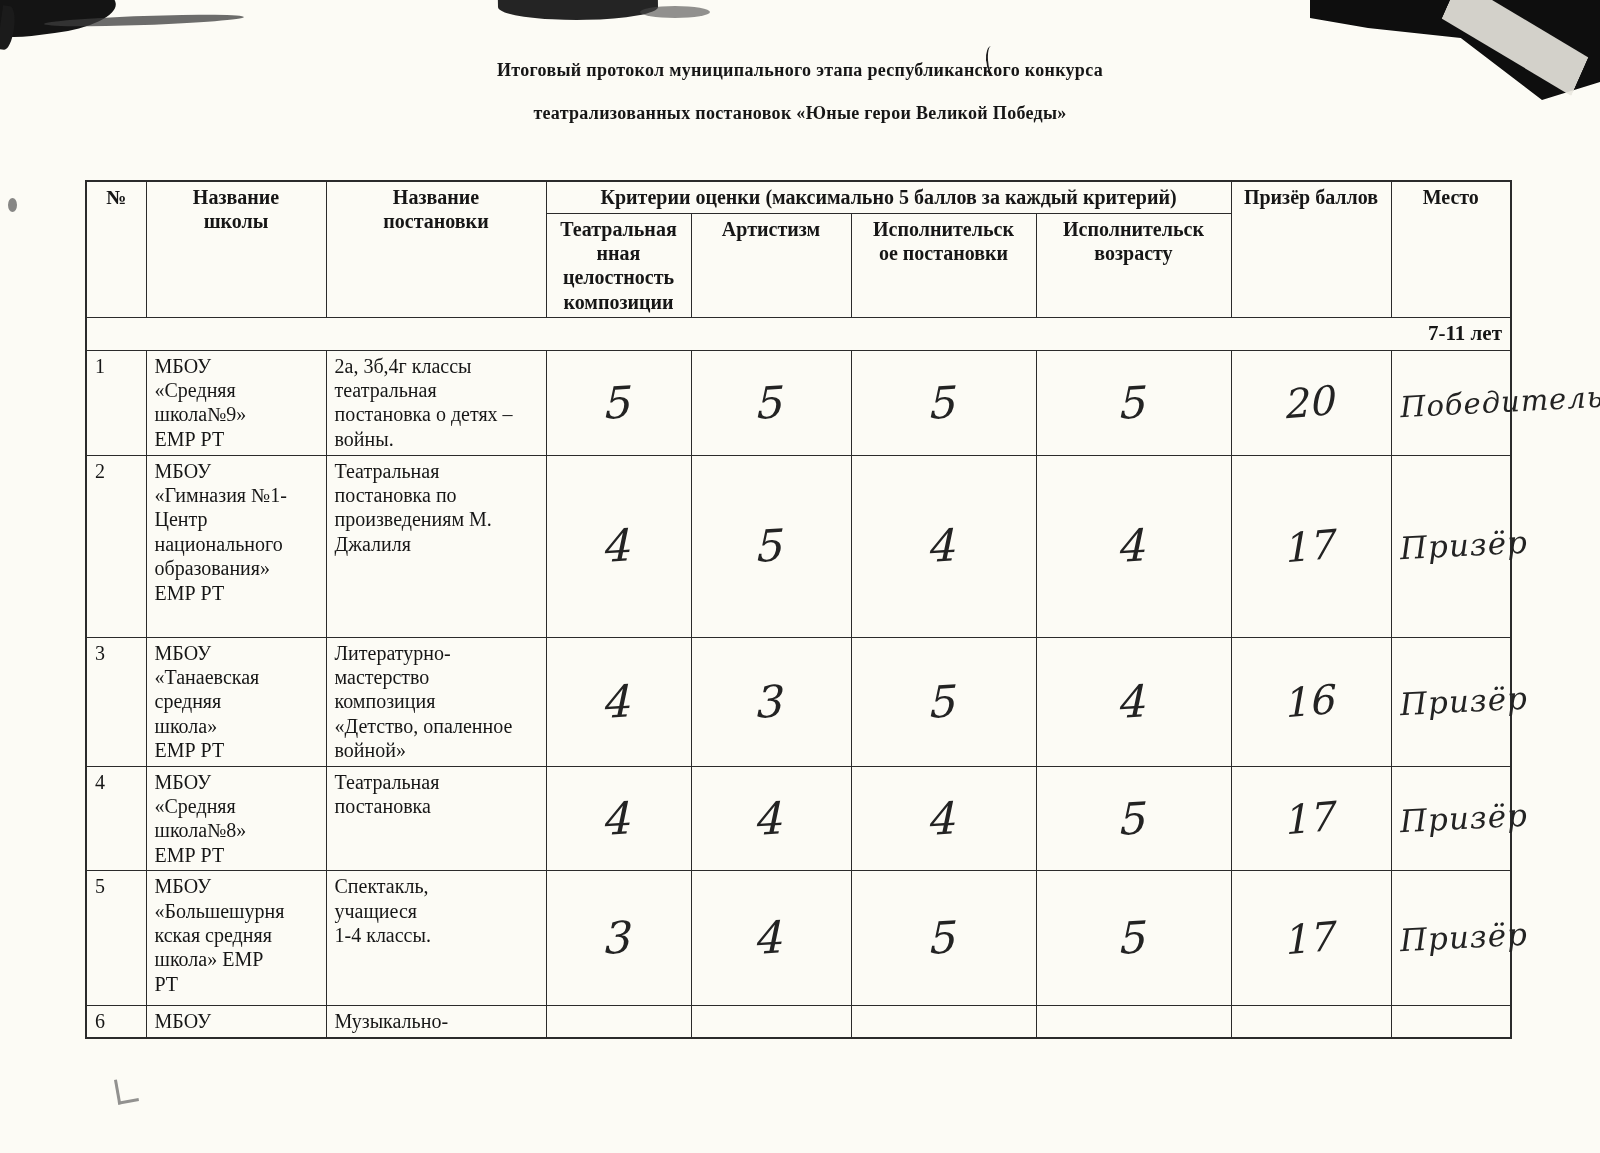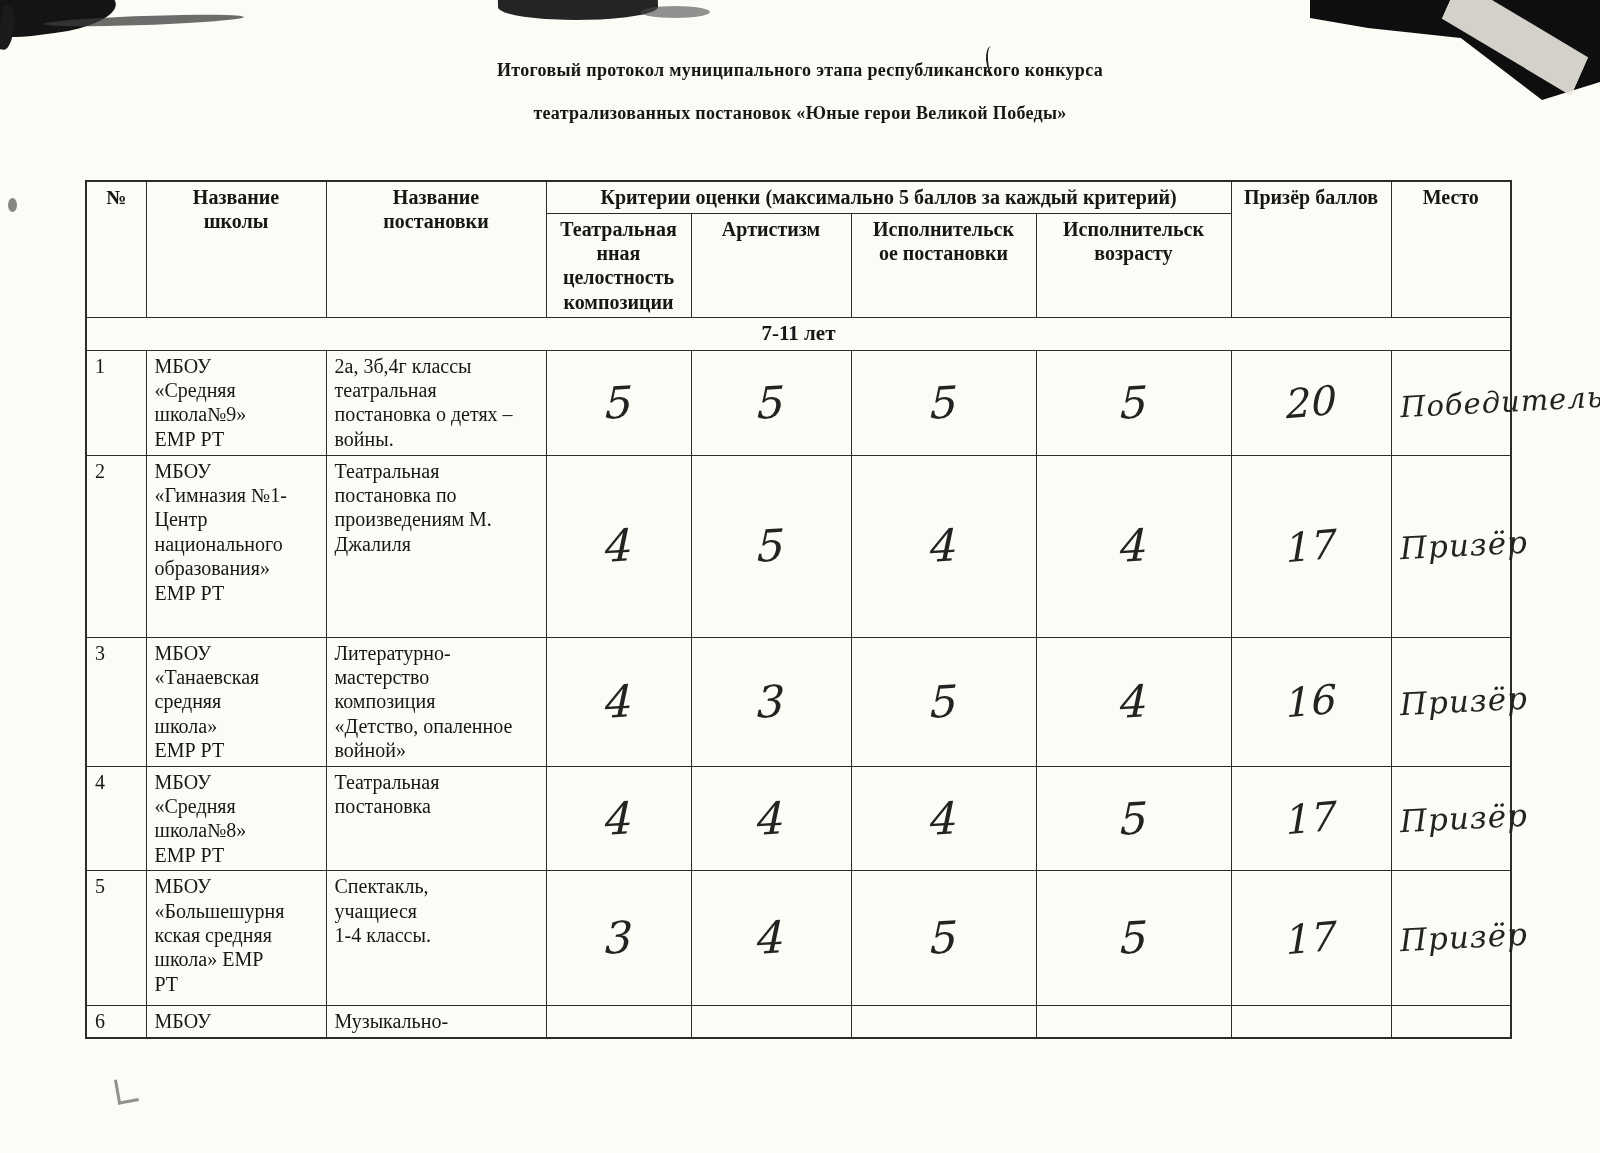--- a/index.html
+++ b/index.html
@@ -42,21 +42,21 @@
     line-height: 1.22;
   }
   .protocol { border: 2px solid #2b2b2b; }
   .protocol th {
     font-weight: bold;
     text-align: center;
     vertical-align: top;
   }
   .pre { white-space: pre-line; font-family: Liberation Serif, serif; }
   .section-row td {
-    text-align: center;
+    text-align: right;
     font-weight: bold;
     vertical-align: middle;
     font-size: 21px;
   }
   td.score-cell, td.total-cell, td.place-cell {
     text-align: center;
     vertical-align: middle;
     overflow: visible;
   }
 

